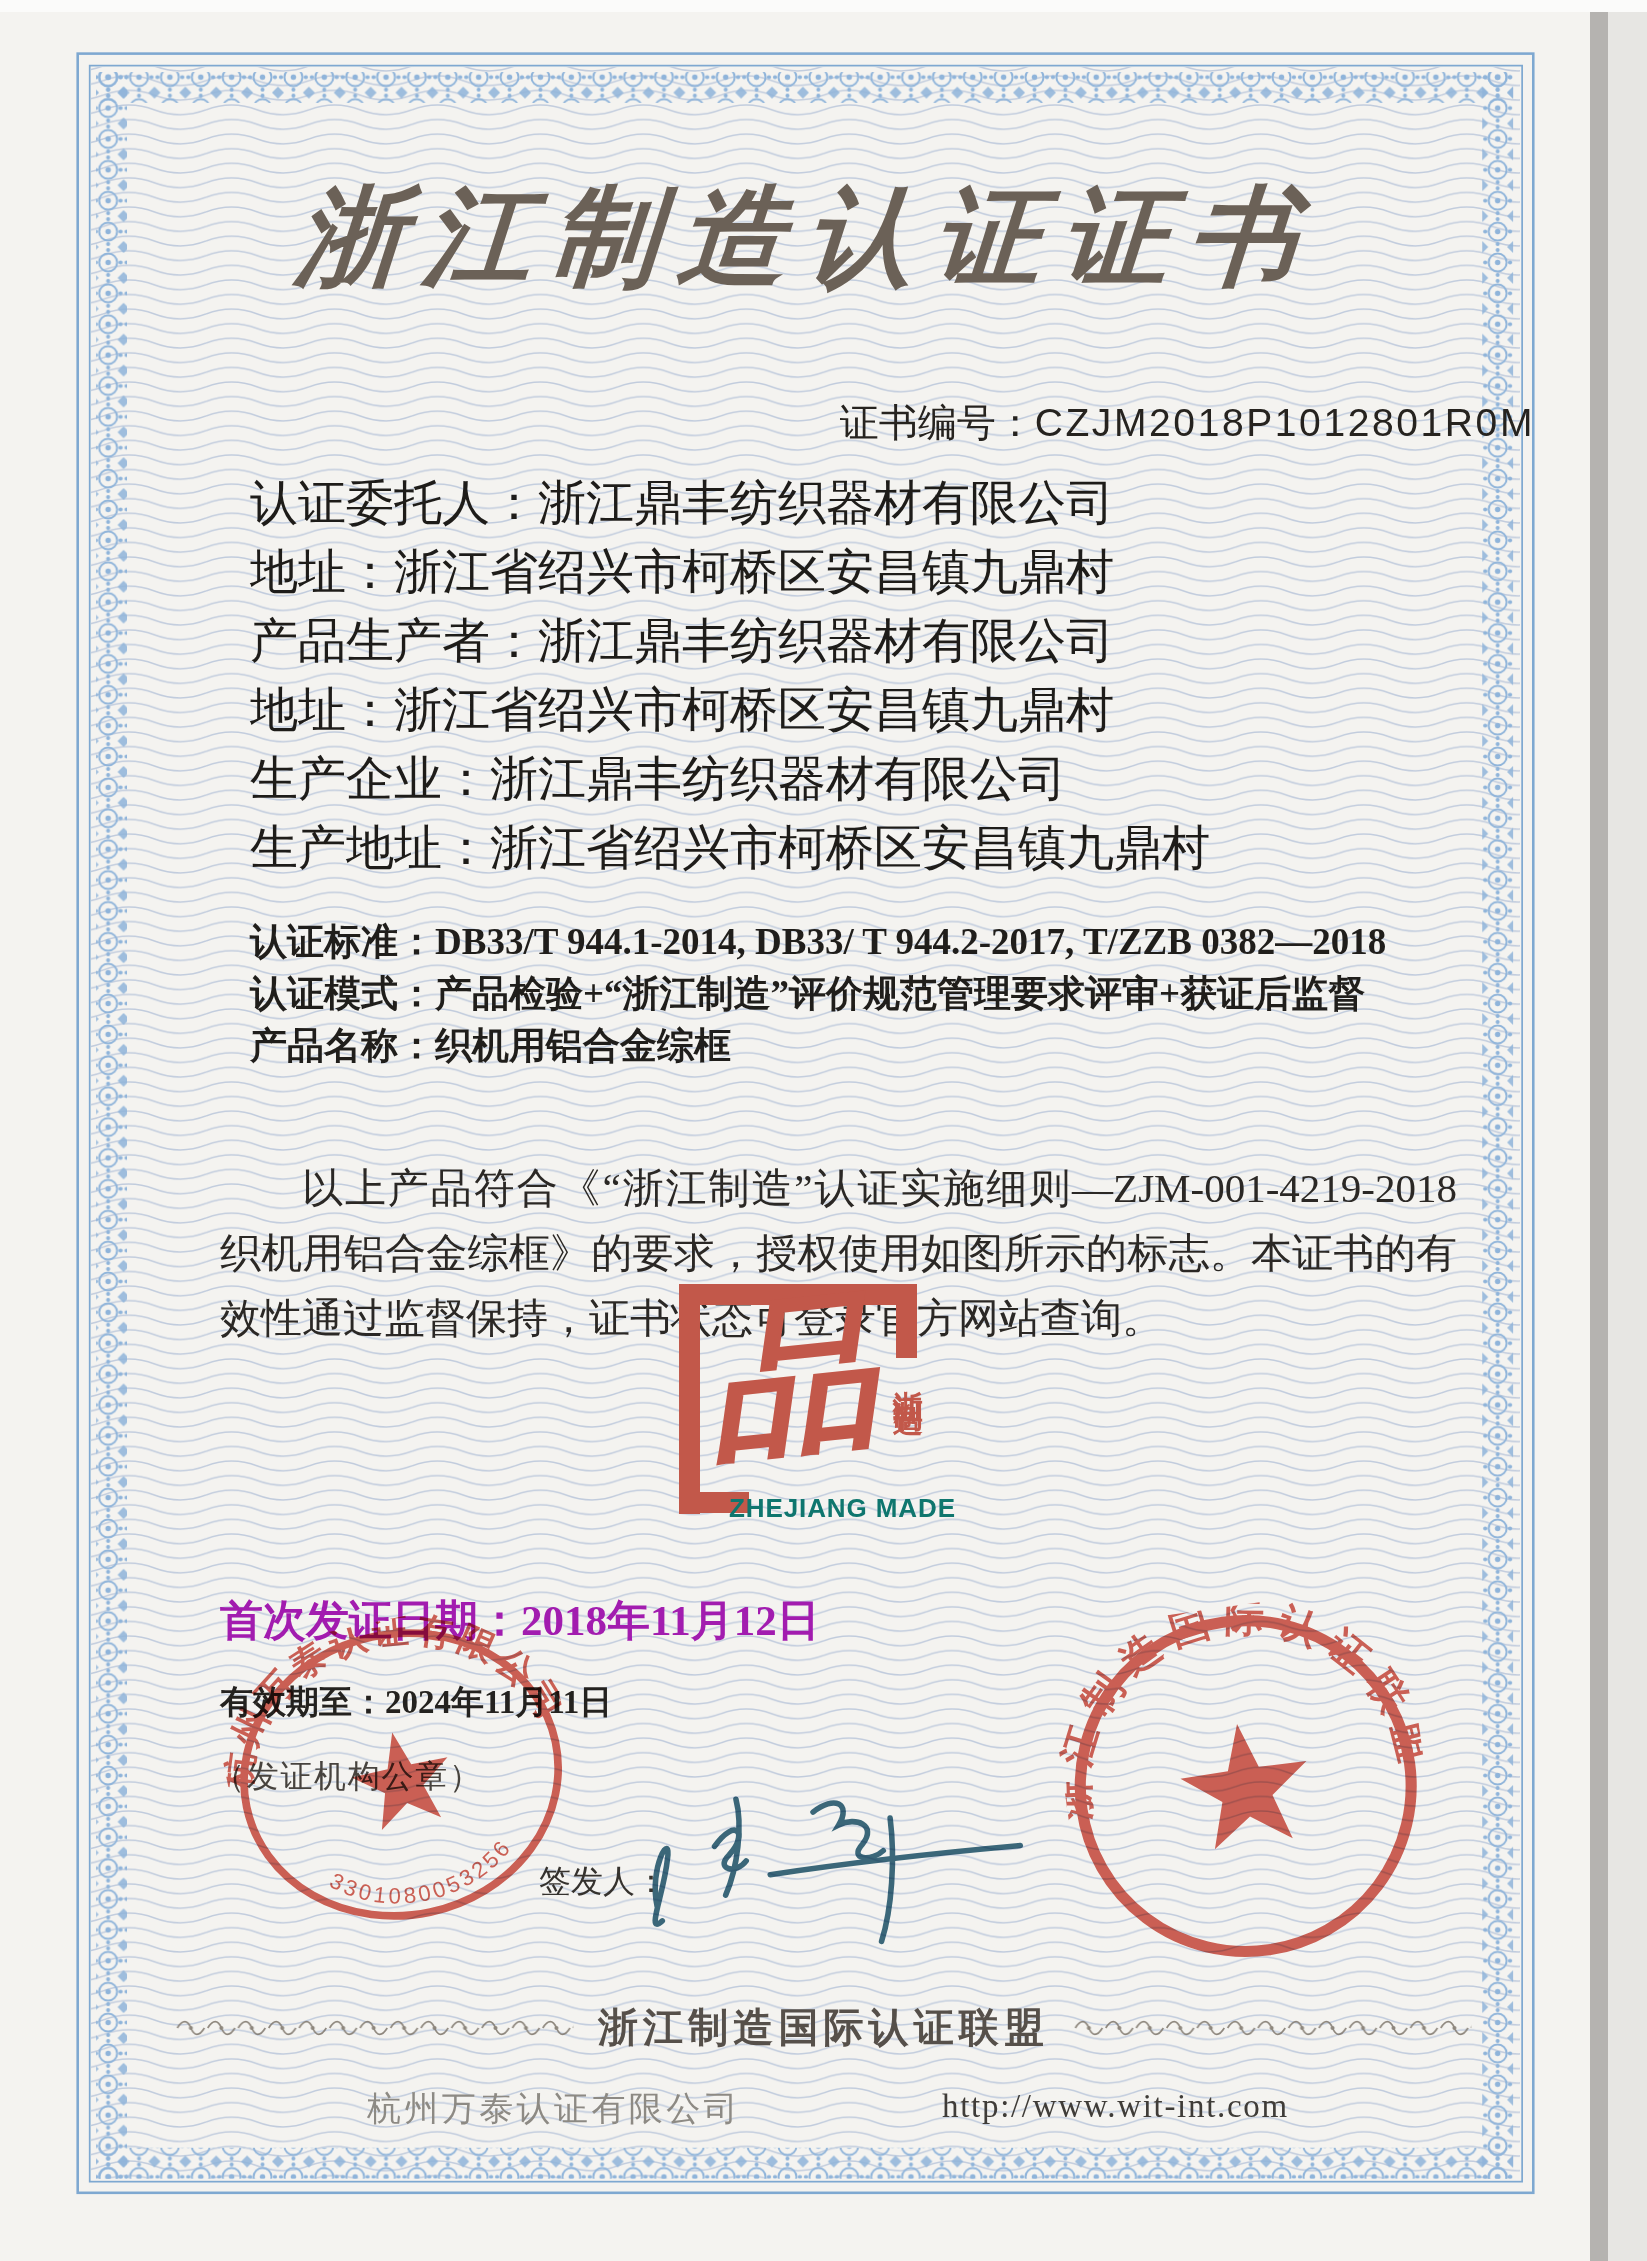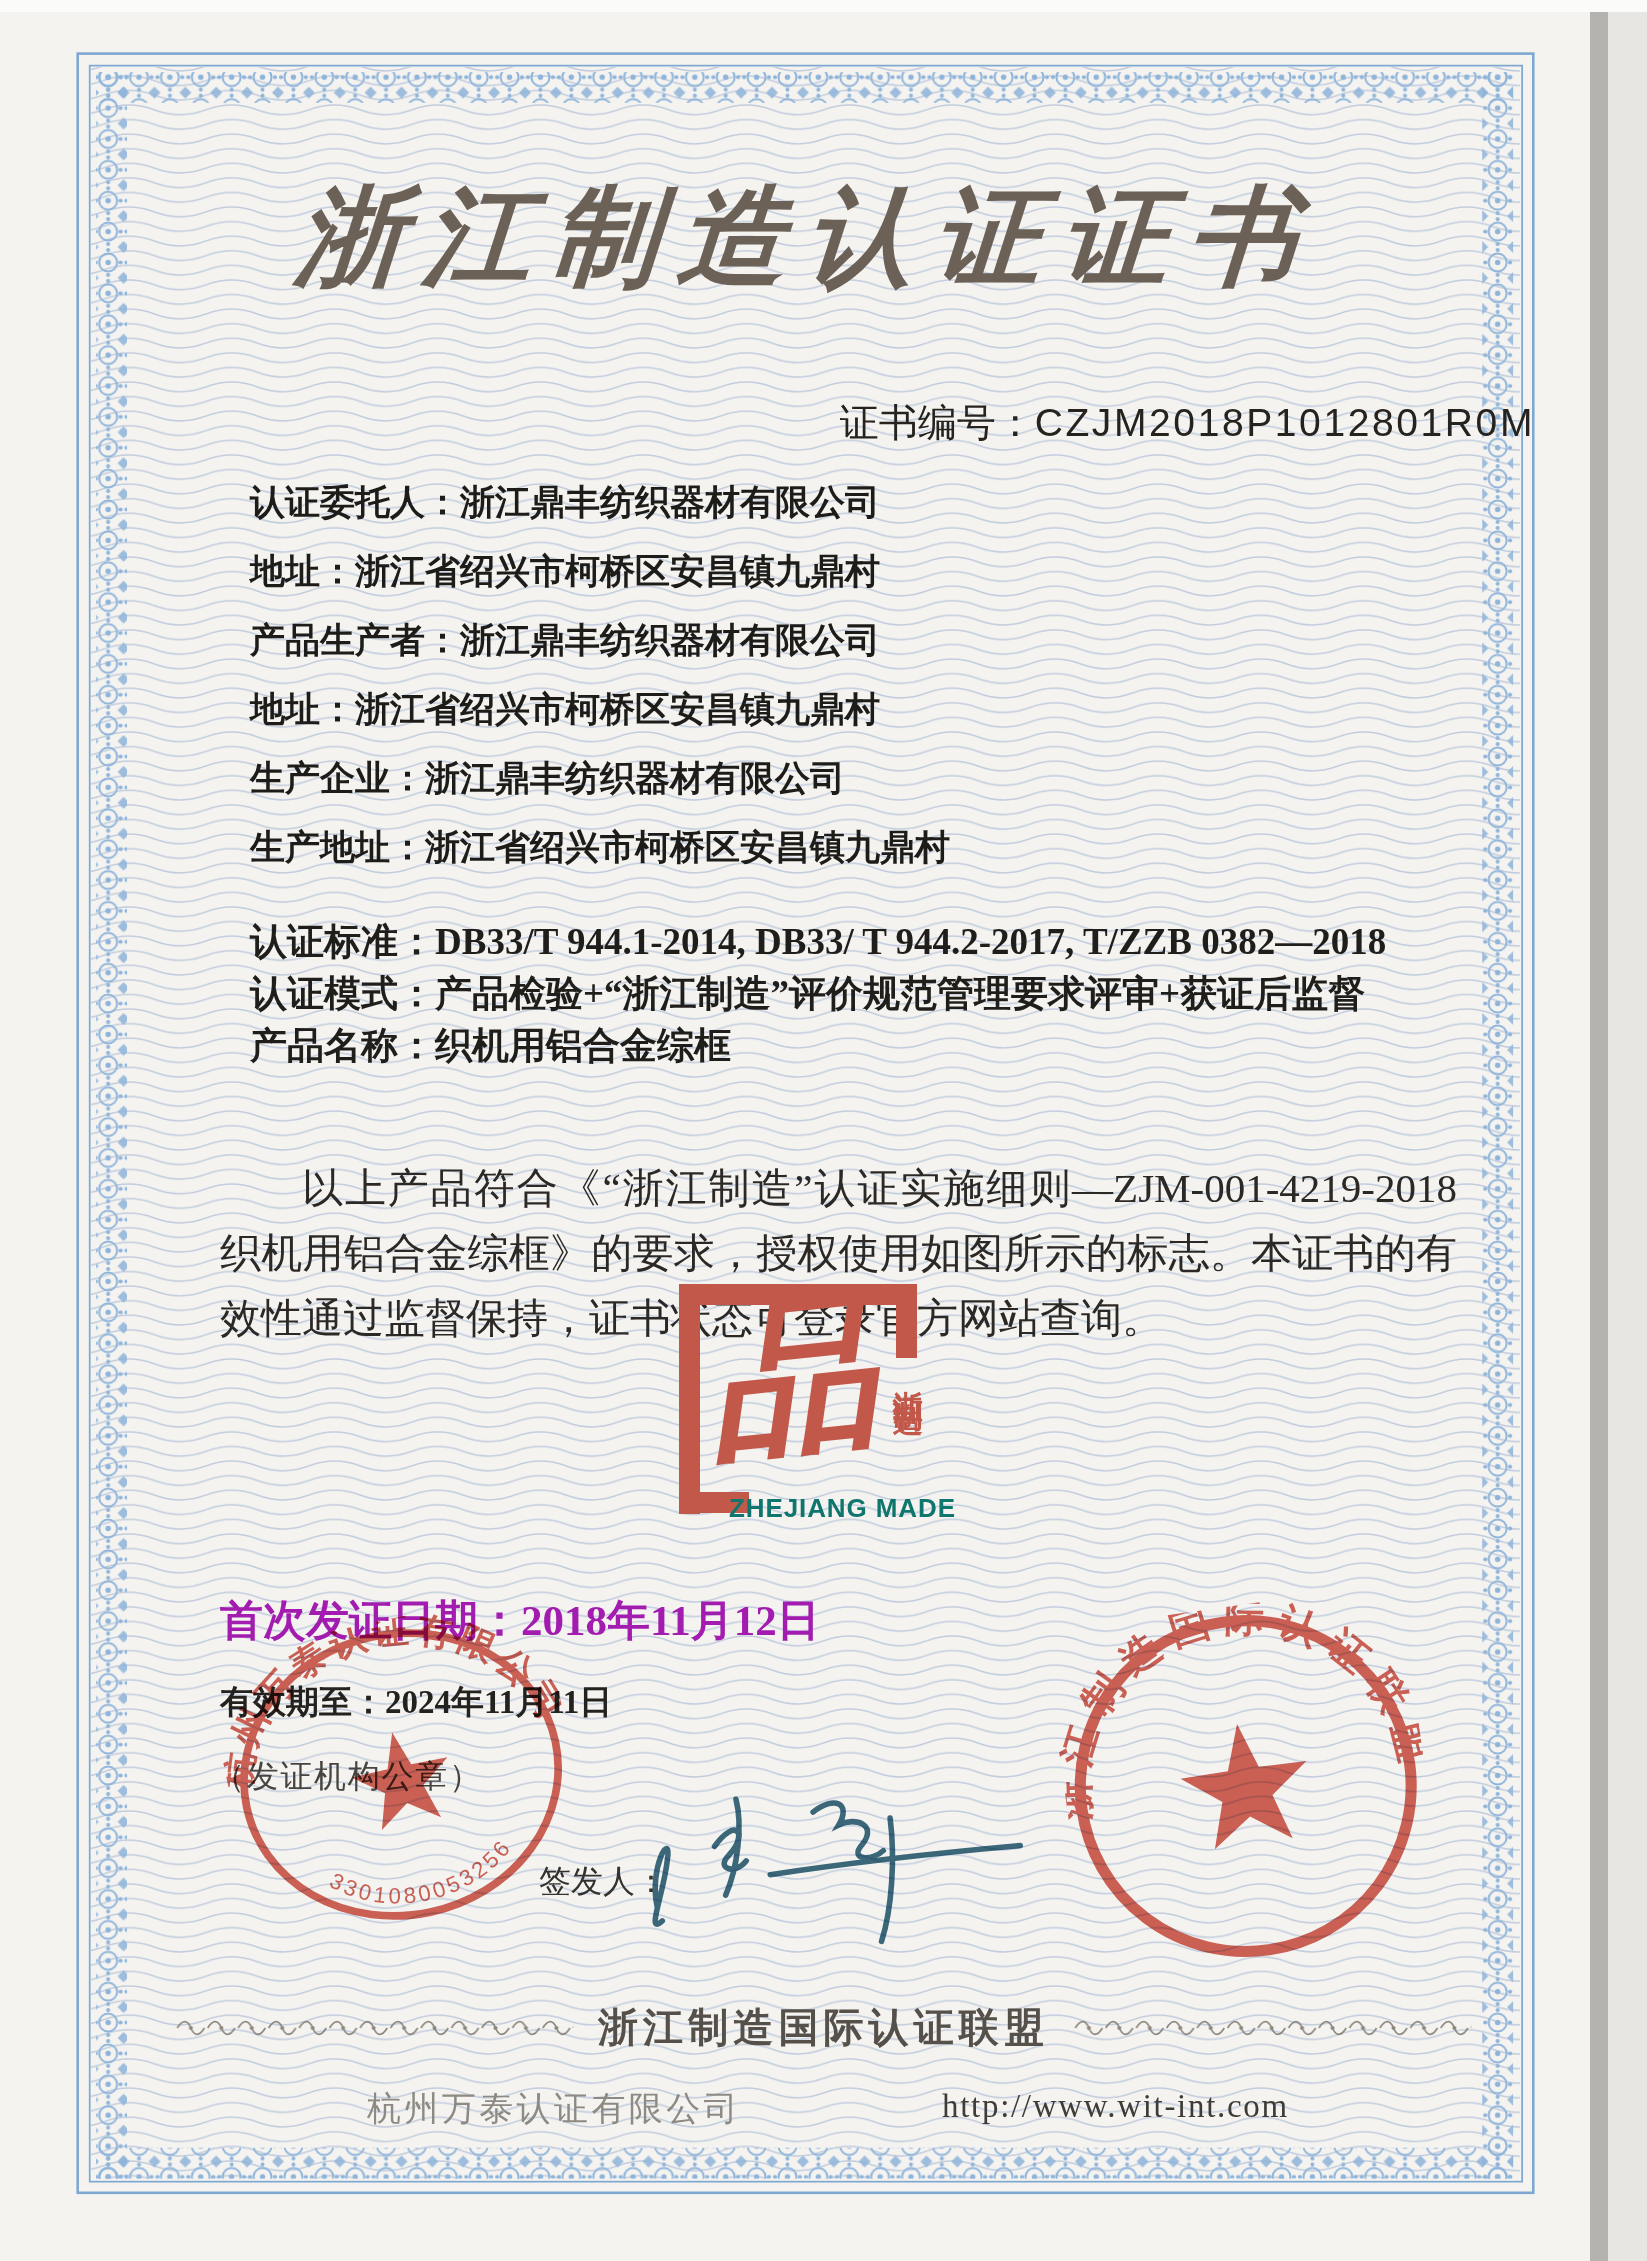--- a/index.html
+++ b/index.html
@@ -13,21 +13,21 @@
 
   .bg-svg{left:0;top:0;z-index:0;}
 
   .title{left:77px;top:165px;width:1458px;text-align:center;z-index:2;
          font-size:108px;font-weight:700;font-style:italic;letter-spacing:0.18em;
          color:#6b6157;transform:skewX(-4deg);}
   .certno{left:77px;top:364px;width:1458px;text-align:right;z-index:2;font-size:39px;color:#26231f;margin-top:32px;}
   .certno .code{font-family:"Liberation Sans",sans-serif;letter-spacing:2.6px;}
 
   .info-block{left:250px;top:468px;z-index:2;}
-  .info-line{height:69px;line-height:69px;font-size:35px;font-weight:700;color:#1e1c19;white-space:nowrap;}
+  .info-line{height:69px;line-height:69px;font-size:48px;font-weight:400;color:#1e1c19;white-space:nowrap;}
 
   .spec-block{left:250px;top:916px;z-index:2;}
   .spec-line{height:52px;line-height:52px;font-size:37px;font-weight:700;color:#201e1b;white-space:nowrap;}
 
   .statement{left:220px;top:1156px;width:1237px;z-index:2;font-size:41px;line-height:65px;
              text-indent:2em;text-align:justify;color:#2b2825;}
 
   
   .logo{left:679px;top:1284px;width:247px;height:250px;z-index:2;}
   .logo .bar{position:absolute;background:#c2584a;}

